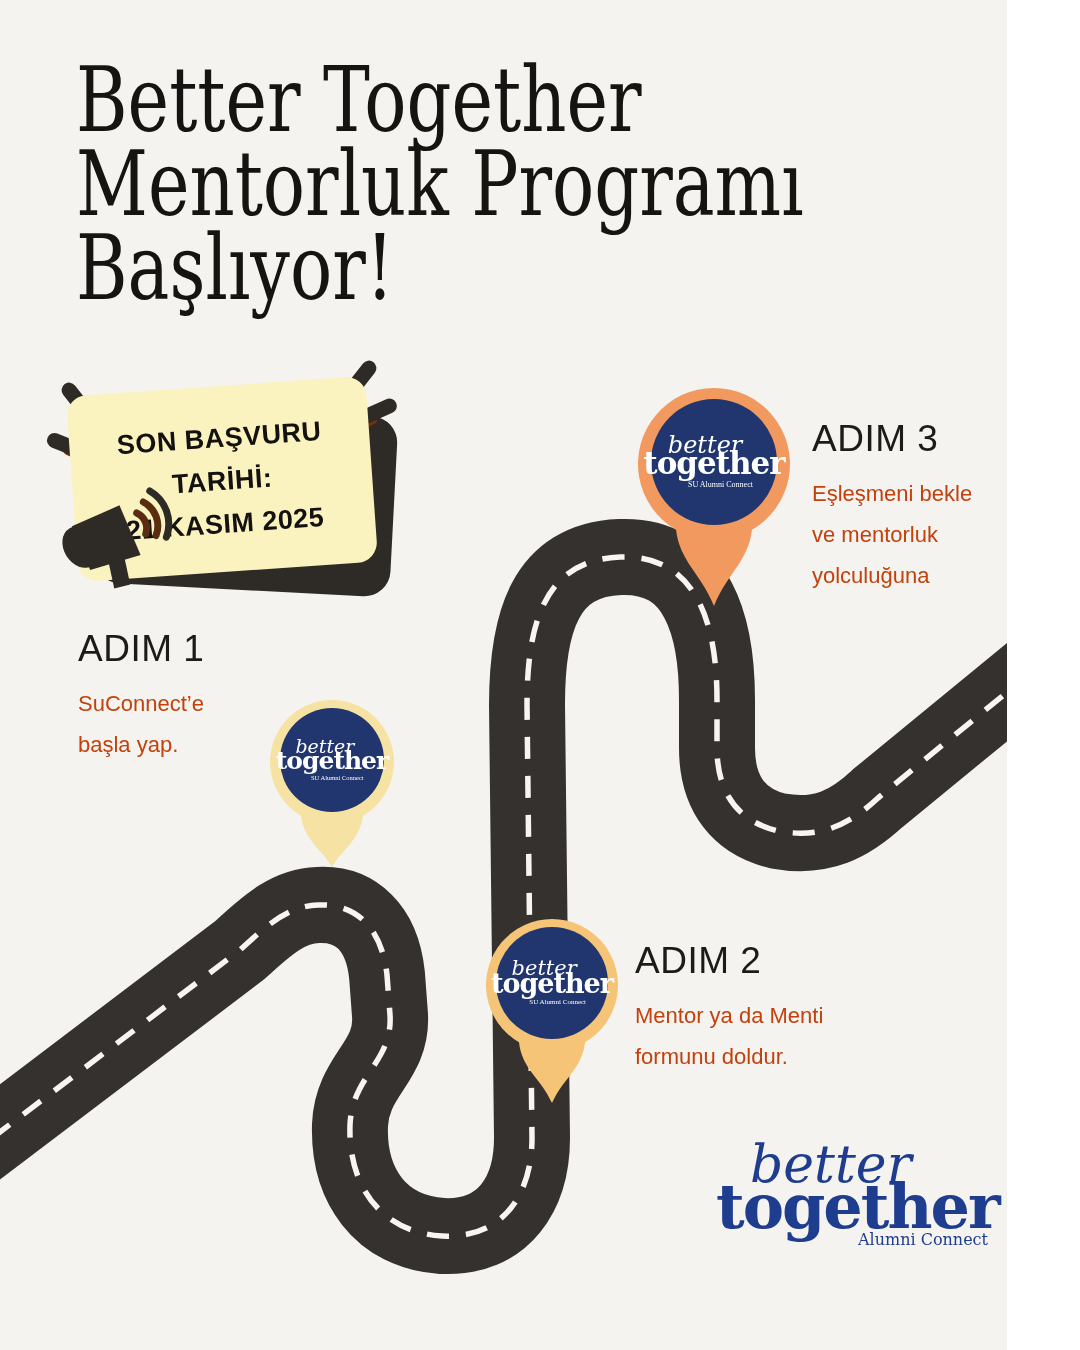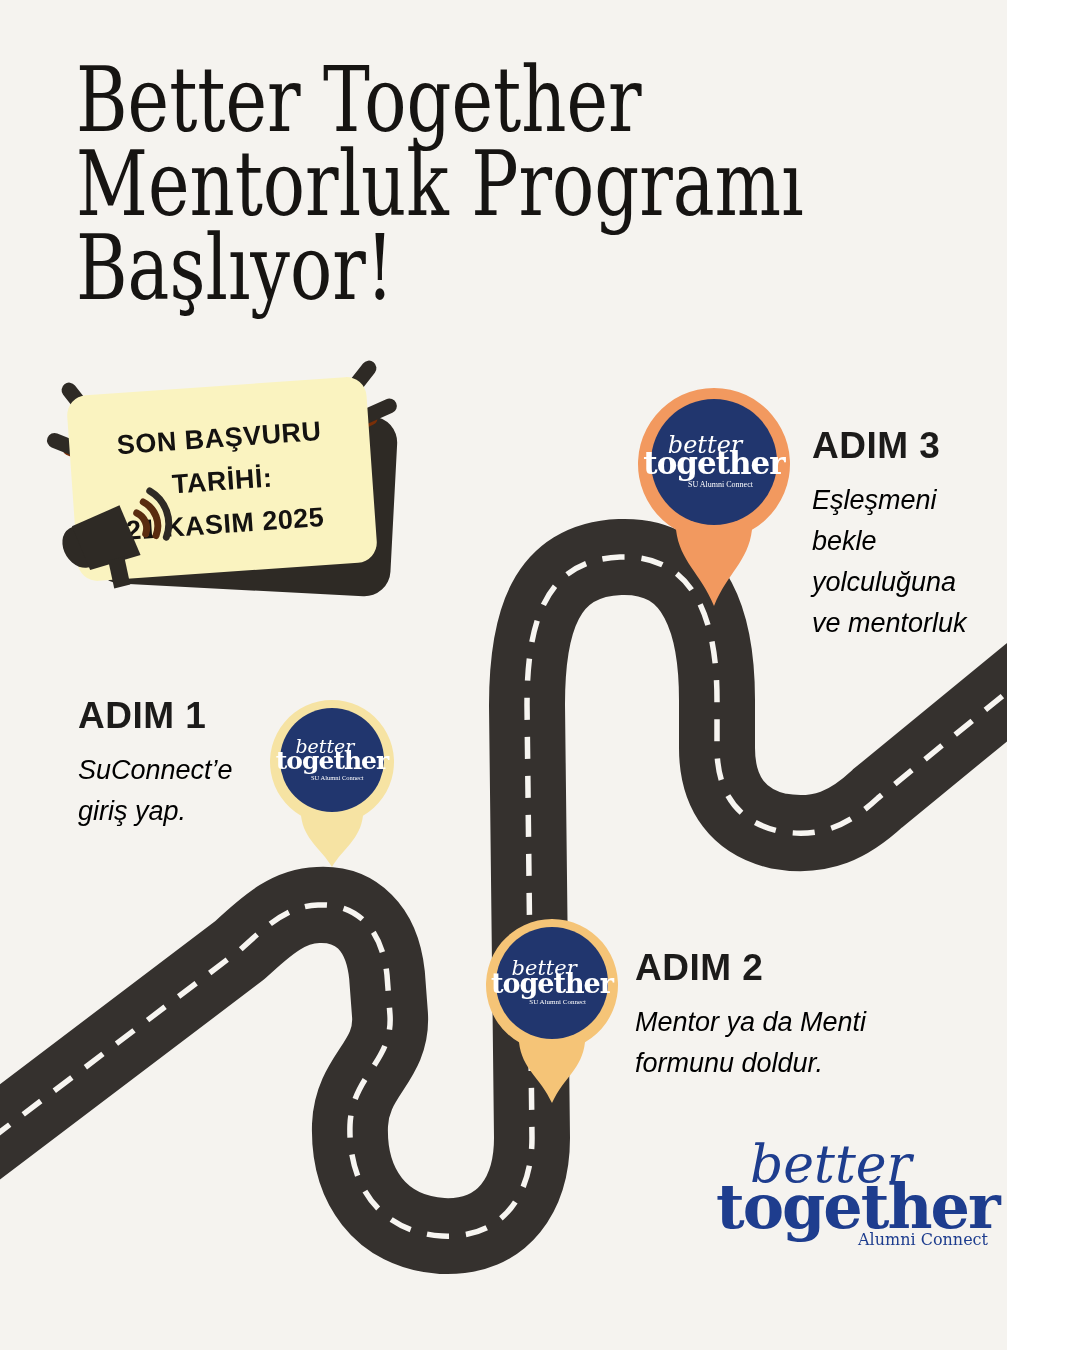--- a/index.html
+++ b/index.html
@@ -54,23 +54,23 @@
     font-family:"DejaVu Serif","Liberation Serif",serif;text-align:center;
   }
   .pl-top{font-style:italic;transform:translateX(-12%);}
   .pl-bottom{font-weight:bold;margin-top:-0.42em;letter-spacing:-1px;}
   .pl-tag{font-family:Liberation Serif, serif;transform:translateX(10%);margin-top:-1px;white-space:nowrap;}
   .pin-s .pl-top{font-size:19px;}  .pin-s .pl-bottom{font-size:25px;}  .pin-s .pl-tag{font-size:6.5px;}
   .pin-m .pl-top{font-size:21px;}  .pin-m .pl-bottom{font-size:27px;}  .pin-m .pl-tag{font-size:7px;}
   .pin-l .pl-top{font-size:24px;}  .pin-l .pl-bottom{font-size:31px;}  .pin-l .pl-tag{font-size:8px;}
   
   .step{position:absolute;z-index:6;}
-  .step-label{font-weight:700;font-size:37px;color:#1c1b1a;letter-spacing:0.5px;margin-top:7px;}
-  .step-lines{margin-top:13px;font-size:27px;line-height:41px;color:#000000;font-style:italic;}
-  .step-1{left:78px;top:688px;}
+  .step-label{font-weight:400;font-size:37px;color:#1c1b1a;letter-spacing:0.5px;}
+  .step-lines{margin-top:13px;font-size:22px;line-height:41px;color:#c2410c;}
+  .step-1{left:78px;top:628px;}
   .step-2{left:635px;top:940px;}
   .step-3{left:812px;top:418px;}
   
   .footer-logo{
     position:absolute;left:716px;top:1138px;width:300px;z-index:6;
     color:#1e3d8e;font-family:"DejaVu Serif","Liberation Serif",serif;
   }
   .fl-top{font-style:italic;font-size:52px;margin-left:34px;line-height:1;}
   .fl-bottom{font-weight:bold;font-size:62px;line-height:1;margin-top:-14px;letter-spacing:-2px;}
   .fl-tag{font-size:16px;text-align:right;margin-right:28px;margin-top:-8px;}
@@ -167,38 +167,38 @@
   <div class="pin-logo pin-l" style="left:634px;top:380px;width:160px;height:160px;">
     <span class="pl-top">better</span>
     <span class="pl-bottom">together</span>
     <span class="pl-tag">SU Alumni Connect</span>
   </div>
 
   <div class="step step-1">
     <div class="step-label">ADIM 1</div>
     <div class="step-lines">
       <div>SuConnect’e</div>
-      <div>giriş yap.</div>
+      <div>başla yap.</div>
     </div>
   </div>
 
   <div class="step step-2">
     <div class="step-label">ADIM 2</div>
     <div class="step-lines">
       <div>Mentor ya da Menti</div>
       <div>formunu doldur.</div>
     </div>
   </div>
 
   <div class="step step-3">
     <div class="step-label">ADIM 3</div>
     <div class="step-lines">
       <div>Eşleşmeni bekle</div>
+      <div>ve mentorluk</div>
       <div>yolculuğuna</div>
-      <div>ve mentorluk</div>
     </div>
   </div>
 
   <div class="footer-logo">
     <div class="fl-top">better</div>
     <div class="fl-bottom">together</div>
     <div class="fl-tag">Alumni Connect</div>
   </div>
 
 </div>

